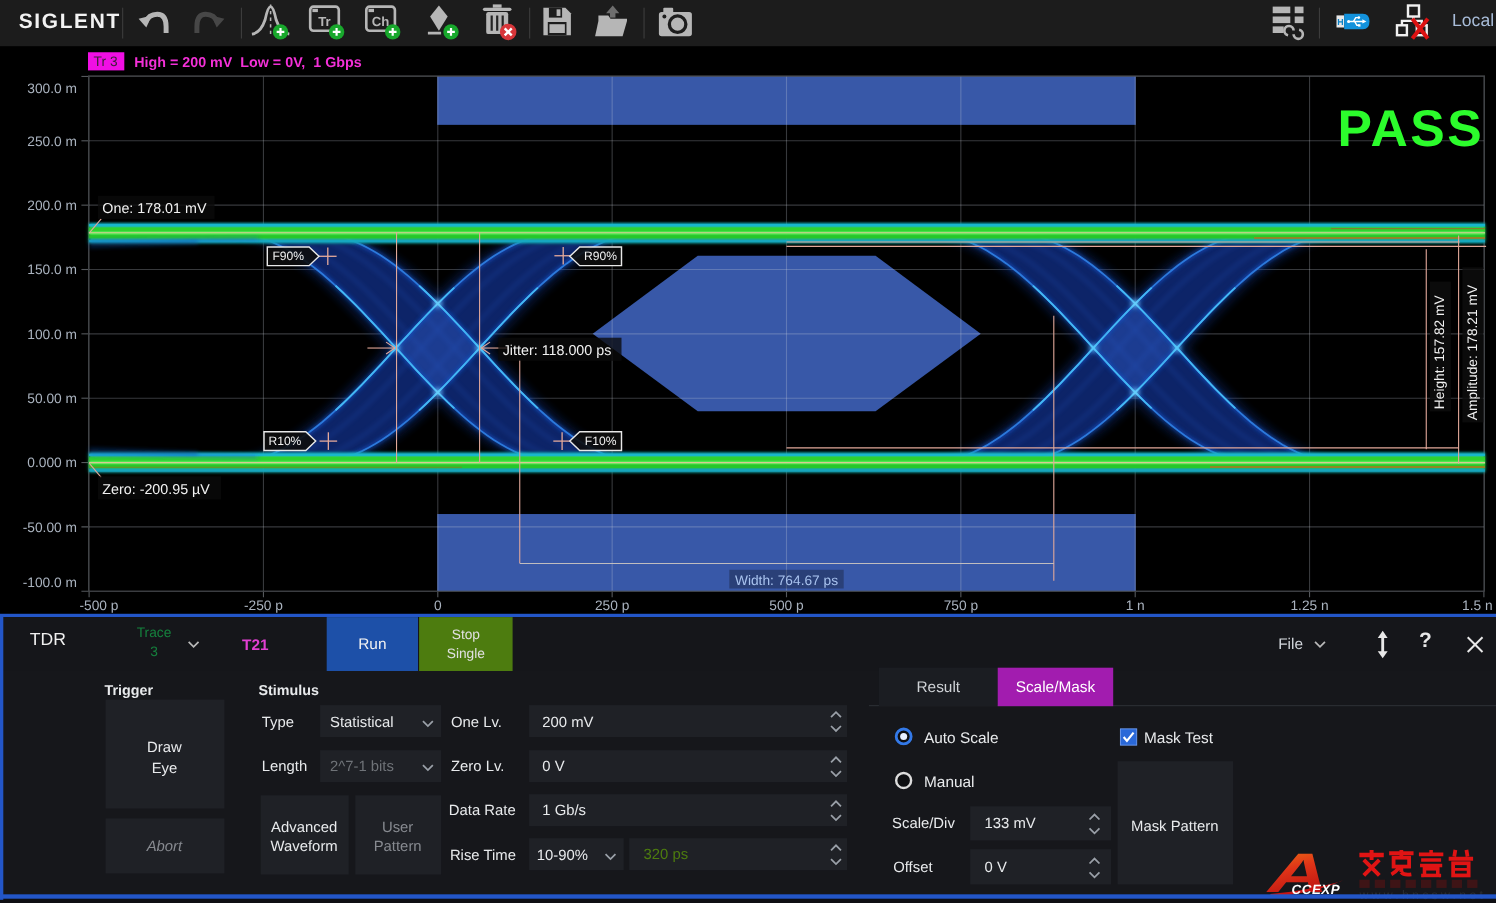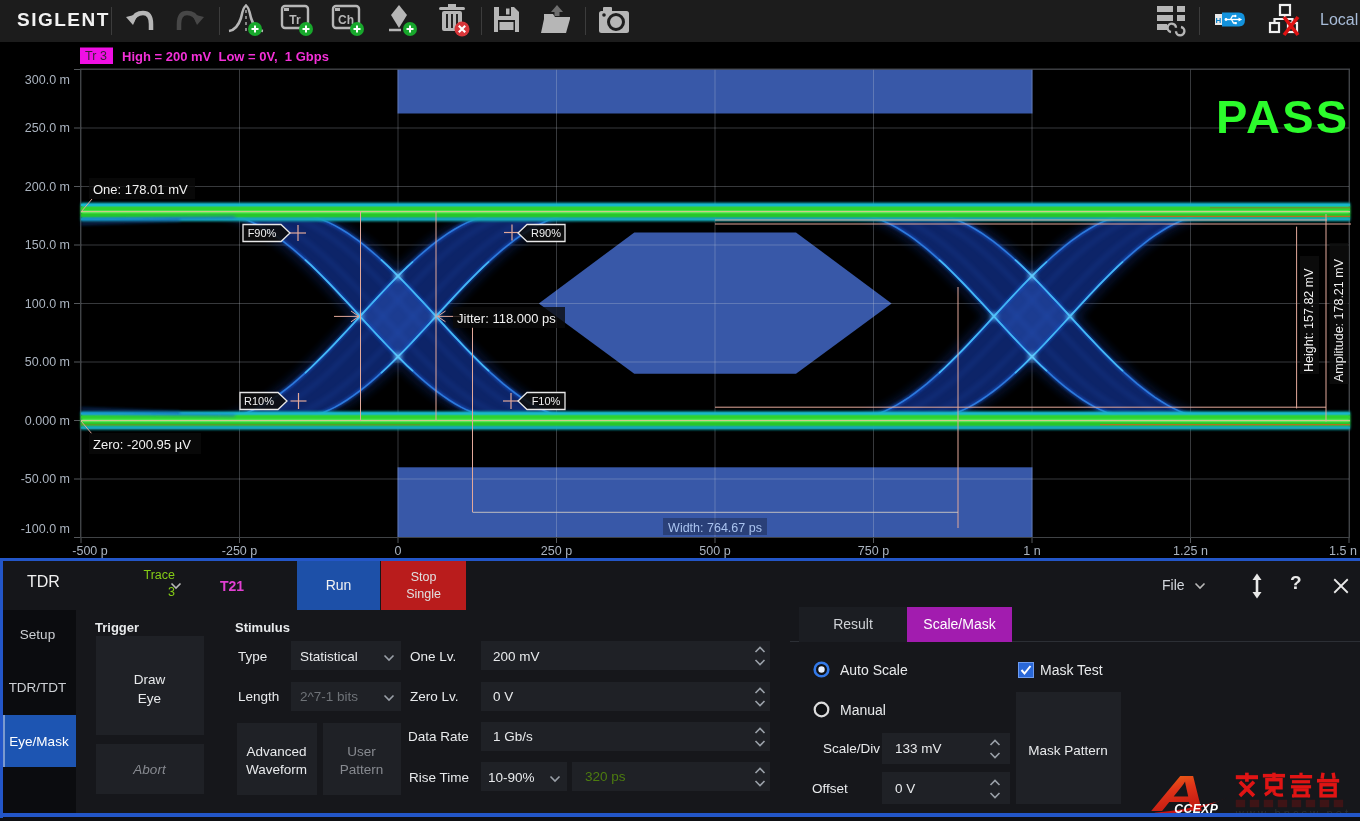--- a/index.html
+++ b/index.html
@@ -375,52 +375,45 @@
         <line x1="17" y1="15" x2="31" y2="33"></line>
         <line x1="31" y1="15" x2="17" y2="33"></line>
       </g>
     </svg>
     <div style="position:absolute;left:1320px;top:11px;font-size:16px;color:#a8bcd8">Local</div>
   </div>
 <div id="panel">
 <div style="position:absolute;left:0;top:0;width:1360px;height:2.5px;background:#2356c8"></div>
 <div id="tdrbar">
 <div style="position:absolute;left:27px;top:12px;font-size:16px;color:#f0f0f0">TDR</div>
-<div style="position:absolute;left:105px;top:6px;width:70px;text-align:right;font-size:12.5px;color:#84cc16;line-height:17px">Trace<br>3</div>
+<div style="position:absolute;left:105px;top:6px;width:70px;text-align:center;font-size:12.5px;color:#15803d;line-height:17px">Trace<br>3</div>
 <svg style="position:absolute;left:170px;top:21px" width="12.0" height="8.0" viewBox="0 0 12 8">
         <path d="M1.5,1.5 L6,6 L10.5,1.5" fill="none" stroke="#b8b8b8" stroke-width="1.6"></path>
       </svg>
 <div style="position:absolute;left:220px;top:17px;font-size:14px;font-weight:bold;color:#e23fd2">T21</div>
 <div style="position:absolute;left:297px;top:0;width:83px;height:49px;background:#1d50a8;text-align:center;line-height:49px;font-size:14px;color:#f2f2f2">Run</div>
-<div style="position:absolute;left:381px;top:0;width:85px;height:49px;background:#b91c1c;text-align:center;font-size:12.5px;color:#e0e0e0;line-height:17px;padding-top:8px;box-sizing:border-box">Stop<br>Single</div>
+<div style="position:absolute;left:381px;top:0;width:85px;height:49px;background:#4d7c0f;text-align:center;font-size:12.5px;color:#e0e0e0;line-height:17px;padding-top:8px;box-sizing:border-box">Stop<br>Single</div>
 <div style="position:absolute;left:1162px;top:16px;font-size:14px;color:#d2d6dc">File</div>
 <svg style="position:absolute;left:1194px;top:21px" width="12.0" height="8.0" viewBox="0 0 12 8">
         <path d="M1.5,1.5 L6,6 L10.5,1.5" fill="none" stroke="#b8b8b8" stroke-width="1.6"></path>
       </svg>
 <svg style="position:absolute;left:1248px;top:12px" width="18" height="26" viewBox="0 0 18 26">
         <line x1="9" y1="5" x2="9" y2="21" stroke="#e8e8e8" stroke-width="2.6"></line>
         <polygon points="9,0.5 4.5,7 13.5,7" fill="#e8e8e8"></polygon>
         <polygon points="9,25.5 4.5,19 13.5,19" fill="#e8e8e8"></polygon>
       </svg>
 <div style="position:absolute;left:1290px;top:11px;font-size:19px;font-weight:bold;color:#e8e8e8">?</div>
 <svg style="position:absolute;left:1332px;top:16px" width="18" height="18" viewBox="0 0 16 16">
         <g stroke="#e8e8e8" stroke-width="1.6">
           <line x1="2" y1="2" x2="14" y2="14"></line>
           <line x1="14" y1="2" x2="2" y2="14"></line>
         </g>
       </svg>
 </div>
 <div id="pbody">
-<div id="sidebar">
-<div style="position:absolute;left:0;top:17px;width:75px;text-align:center;font-size:13.5px;color:#cdd0d4">Setup</div>
-<div style="position:absolute;left:0;top:70px;width:75px;text-align:center;font-size:13.5px;color:#cdd0d4">TDR/TDT</div>
-<div style="position:absolute;left:2px;top:105px;width:74px;height:52px;background:#1d55b2"></div>
-<div style="position:absolute;left:3px;top:105px;width:1.5px;height:52px;background:#c8d4e8;opacity:0.55"></div>
-<div style="position:absolute;left:0;top:124px;width:78px;text-align:center;font-size:13.5px;color:#ffffff">Eye/Mask</div>
-</div>
 <div style="position:absolute;left:95px;top:10.5px;font-size:13px;color:#e8eaec;font-weight:bold;">Trigger</div>
       <div style="position:absolute;left:95.5px;top:26.5px;width:108px;height:99px;background:#1f2126;"></div>
       <div style="position:absolute;left:95.5px;top:60px;font-size:13.5px;color:#e8eaec;line-height:19px">
         <div style="width:108px;text-align:center;line-height:19px">Draw<br>Eye</div>
       </div>
       <div style="position:absolute;left:95.5px;top:134.5px;width:108px;height:50px;background:#1f2126;"></div>
       <div style="position:absolute;left:95.5px;top:152px;font-size:13.5px;color:#e8eaec;font-style:italic;">
         <div style="width:108px;text-align:center;color:#878a90">Abort</div>
       </div>
       <div style="position:absolute;left:235px;top:10.5px;font-size:13px;color:#e8eaec;font-weight:bold;">Stimulus</div>
@@ -487,21 +480,21 @@
       <div style="position:absolute;left:840px;top:52px;font-size:14px;color:#e8eaec;">Auto Scale</div>
       <svg style="position:absolute;left:813px;top:91.5px" width="17" height="17" viewBox="0 0 17 17">
         <circle cx="8.5" cy="8.5" r="6.8" fill="#0e0f12" stroke="#dcdcdc" stroke-width="2.2"></circle>
       </svg>
       <div style="position:absolute;left:840px;top:92px;font-size:14px;color:#e8eaec;">Manual</div>
       <svg style="position:absolute;left:1018px;top:52px" width="16" height="16" viewBox="0 0 16 16">
         <rect x="0.5" y="0.5" width="15" height="15" fill="#2a68d8" stroke="#6d9bef" stroke-width="1"></rect>
         <path d="M3.5,8 L6.5,11.5 L12.5,4" fill="none" stroke="#fff" stroke-width="2"></path>
       </svg>
       <div style="position:absolute;left:1040px;top:52px;font-size:14px;color:#e8eaec;">Mask Test</div>
-      <div style="position:absolute;left:811px;top:131.5px;font-size:13.5px;color:#e8eaec;margin-left:12px;">Scale/Div</div>
+      <div style="position:absolute;left:811px;top:131.5px;font-size:13.5px;color:#e8eaec;">Scale/Div</div>
       <div style="position:absolute;left:881.5px;top:123px;width:128px;height:31.5px;background:#1f2126;"></div>
       <div style="position:absolute;left:895px;top:131.5px;font-size:13.5px;color:#e8eaec;">133 mV</div>
       <svg style="position:absolute;left:988px;top:127px" width="14" height="24" viewBox="0 0 14 24">
         <path d="M2.5,8 L7,3.5 L11.5,8" fill="none" stroke="#9aa0a8" stroke-width="1.6"></path>
         <path d="M2.5,16 L7,20.5 L11.5,16" fill="none" stroke="#9aa0a8" stroke-width="1.6"></path>
       </svg>
       <div style="position:absolute;left:812px;top:171px;font-size:13.5px;color:#e8eaec;">Offset</div>
       <div style="position:absolute;left:881.5px;top:162.8px;width:128px;height:31.5px;background:#1f2126;"></div>
       <div style="position:absolute;left:895px;top:171px;font-size:13.5px;color:#e8eaec;">0 V</div>
       <svg style="position:absolute;left:988px;top:167px" width="14" height="24" viewBox="0 0 14 24">

